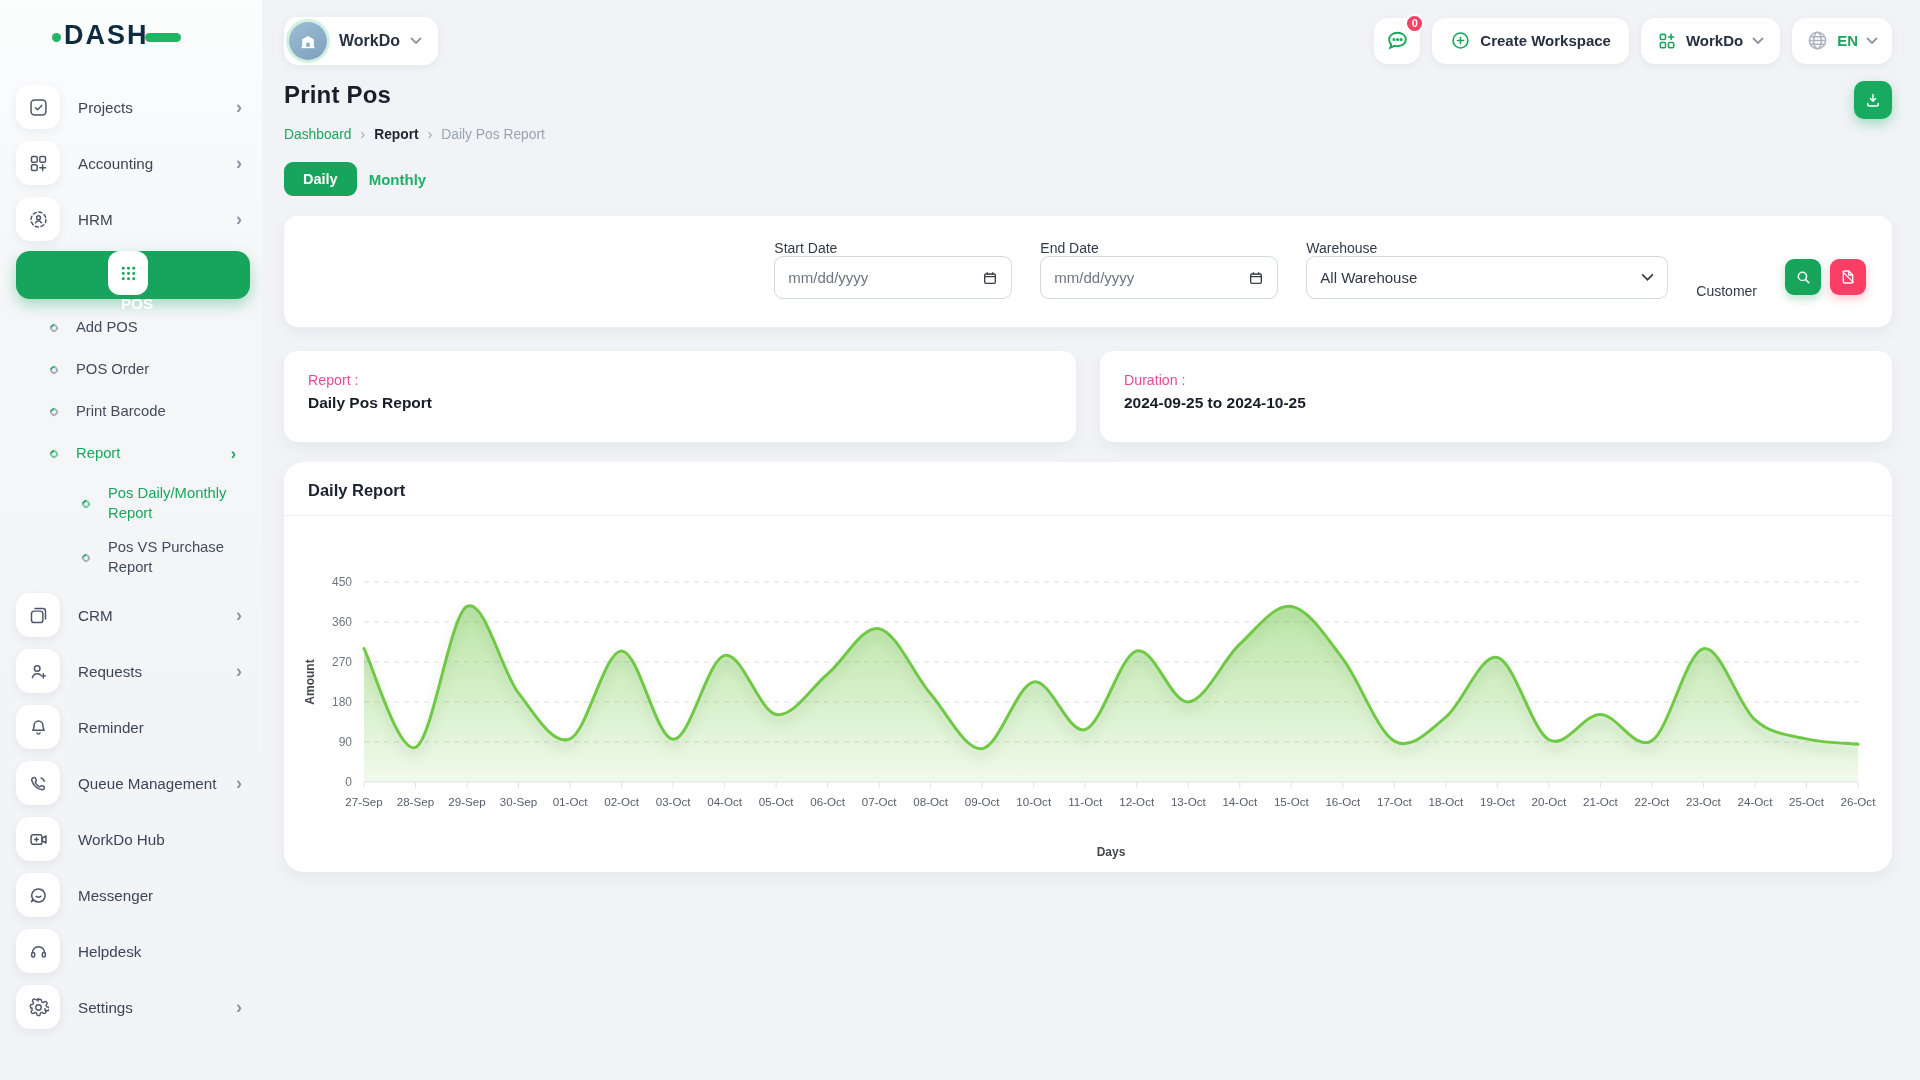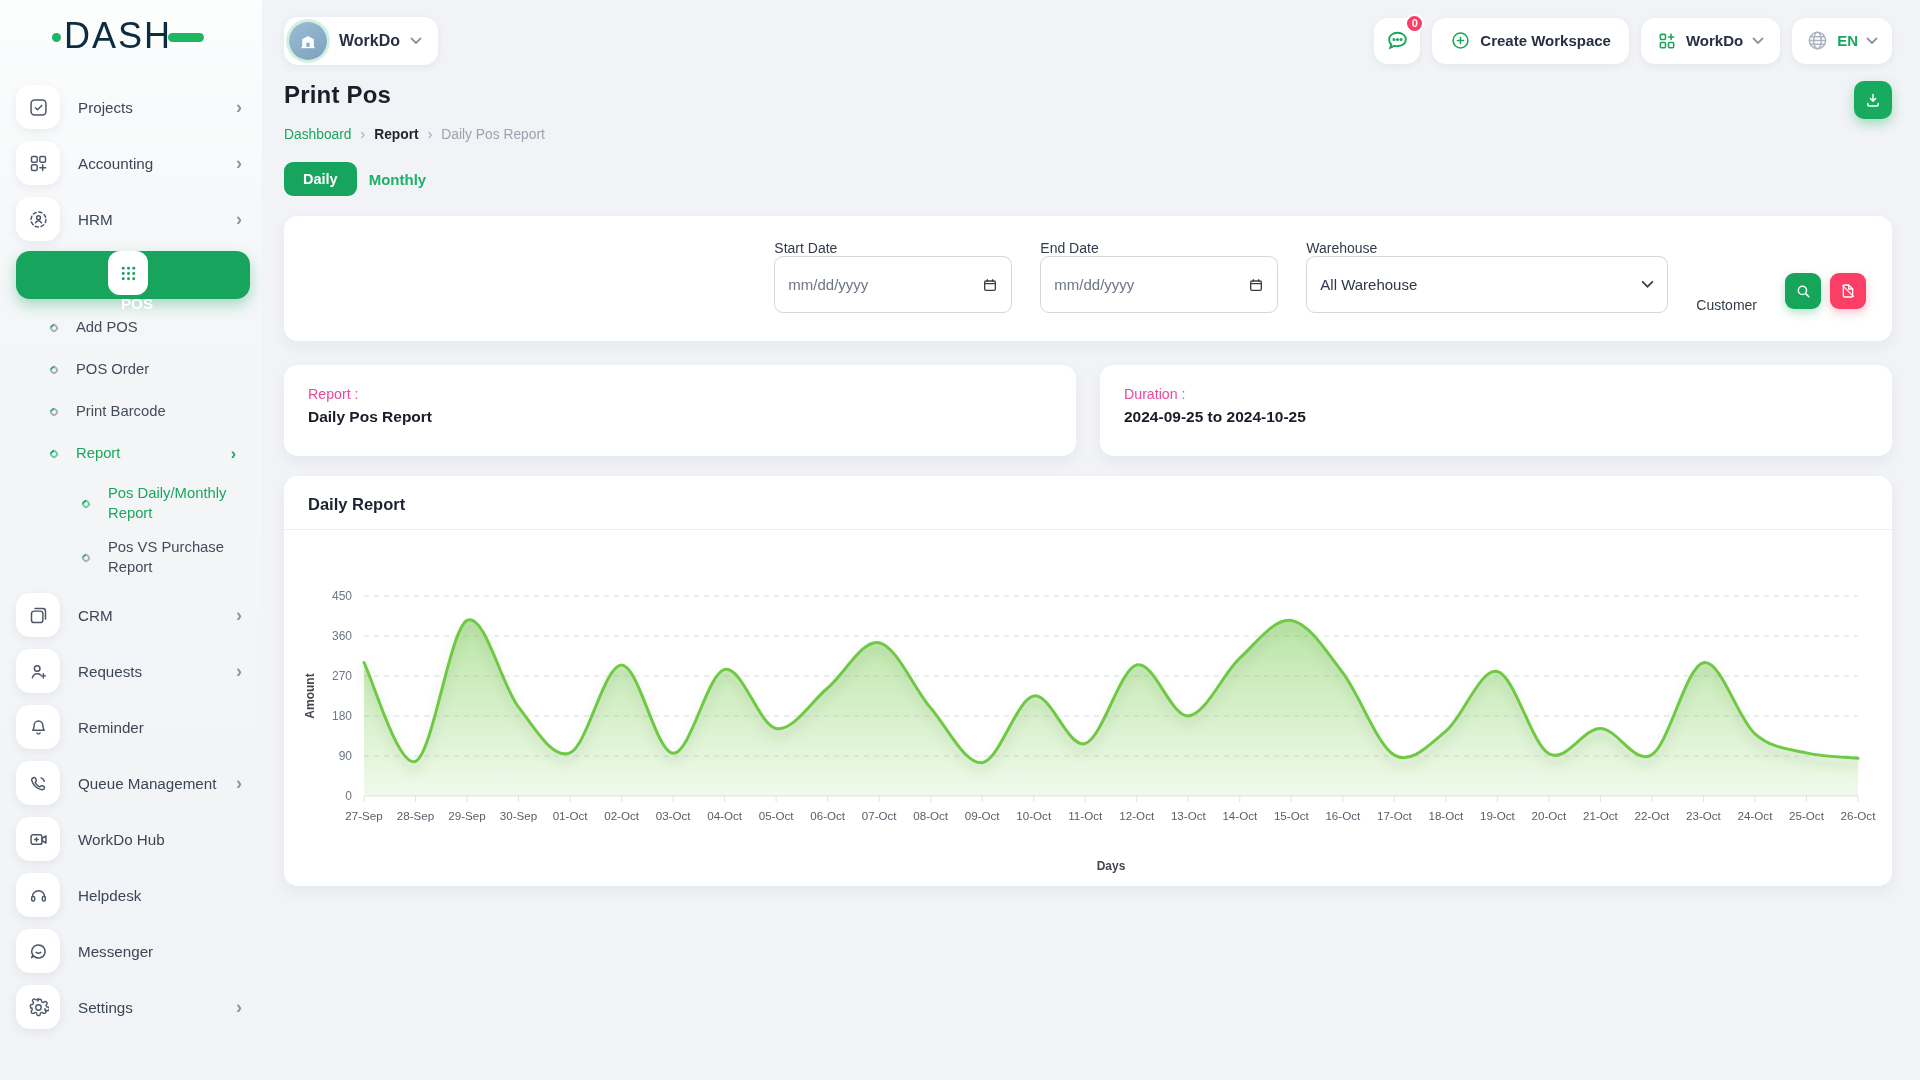--- a/index.html
+++ b/index.html
@@ -5,21 +5,21 @@
   * { margin:0; padding:0; box-sizing:border-box; }
   html,body { width:1920px; height:1080px; overflow:hidden; }
   body { font-family:"Liberation Sans", sans-serif; background:#f1f3f6; color:#2a3240; }
 
   .app { display:flex; width:1920px; height:1080px; }
 
   
   .sidebar { width:262px; flex:0 0 262px; height:1080px; background:linear-gradient(180deg,#fcfdfd 0%,#f4f6f8 28%,#f1f3f6 100%); overflow:hidden; }
   .logo { height:71px; display:flex; align-items:center; padding-left:52px; }
   .logo-dot { width:9px; height:9px; border-radius:50%; background:#1db662; margin-right:3px; margin-top:4px; }
-  .logo-text { font-size:36px; font-weight:400; letter-spacing:2px; color:#0d2c3f; }
+  .logo-text { font-size:27px; font-weight:700; letter-spacing:2px; color:#0d2c3f; }
   .logo-bar { width:36px; height:9px; border-radius:5px; background:#1db662; margin-left:-4px; margin-top:4px; }
 
   .menu { padding:12px 12px 10px 16px; }
   .mi { display:flex; align-items:center; height:48px; margin-bottom:8px; padding-right:8px; cursor:pointer; }
   .ibox { width:44px; height:44px; border-radius:14px; background:#ffffff; box-shadow:0 3px 10px rgba(35,48,68,.07); display:grid; place-items:center; color:#4d5669; flex:0 0 44px; }
   .ibox svg { width:21px; height:21px; }
   .mi .lbl { flex:1; margin-left:18px; font-size:15.2px; font-weight:500; color:#3d4656; }
   .chev { color:#8a93a3; font-size:18px; font-weight:600; line-height:1; }
 
   .mi.active-pill { background:#17a45c; border-radius:14px; height:48px; padding:0 14px 0 4px; box-shadow:0 6px 14px rgba(23,164,92,.35);flex-direction:column; }
@@ -63,34 +63,34 @@
   .crumb-muted { color:#9aa3b0; }
   .crumb-sep { color:#9aa3b0; font-size:14px; }
 
   .tabs { margin-top:20px; display:flex; align-items:center; gap:12px; }
   .tab-active { background:#17a45c; color:#fff; font-size:14.5px; font-weight:600; padding:9px 19px; border-radius:9px; border:none; cursor:pointer; }
   .tab-plain { background:none; border:none; color:#1fb068; font-size:15px; font-weight:600; cursor:pointer; }
 
   .filter-card { margin-top:20px; background:#fff; border-radius:14px; box-shadow:0 6px 16px rgba(25,35,60,.05); padding:24px 26px 28px; display:flex; justify-content:flex-end; align-items:flex-end; gap:28px; }
   .fgroup { display:flex; flex-direction:column; }
   .fgroup label { font-size:14px; color:#323b49; }
-  .fbox { height:57px; border:1px solid #d3d8df; border-radius:9px; background:#fff; display:flex; align-items:center; justify-content:space-between; padding:0 13px; cursor:pointer; }
+  .fbox { height:43px; border:1px solid #d3d8df; border-radius:9px; background:#fff; display:flex; align-items:center; justify-content:space-between; padding:0 13px; cursor:pointer; }
   .date-box { width:238px; color:#6e7684; font-size:15px; }
   .sel-box { width:362px; color:#2e3745; font-size:15px; }
   .fbtns { display:flex; gap:9px; margin-bottom:4px; }
   .sq-btn { width:36px; height:36px; border-radius:9px; border:none; display:grid; place-items:center; cursor:pointer; }
   .sq-green { background:#16a55b; box-shadow:0 4px 10px rgba(22,165,91,.3); }
   .sq-pink { background:#fb3e66; box-shadow:0 4px 10px rgba(251,62,102,.3); }
 
   .sum-row { margin-top:24px; display:flex; gap:24px; }
   .sum-card { flex:1; background:#fff; border-radius:14px; box-shadow:0 6px 16px rgba(25,35,60,.05); padding:21px 24px; height:91px; }
   .sum-label { font-size:14.2px; color:#ec4899; }
   .sum-value { font-size:15.5px; font-weight:700; color:#181d27; margin-top:6px; }
 
-  .chart-card { margin-top:20px; background:#fff; border-radius:14px; box-shadow:0 6px 16px rgba(25,35,60,.05); }
+  .chart-card { margin-top:20px; background:#fff; border-radius:20px; box-shadow:0 6px 16px rgba(25,35,60,.05); }
   .chart-head { padding:19px 24px 15px; border-bottom:1px solid #edeff2; }
   .chart-title { font-size:16.5px; font-weight:700; color:#1c2230; }
   .chart-wrap { padding:16px 16px 10px; }
   #chart { width:1576px; height:330px; display:block; }
   .grid-l { stroke:#d9dce1; stroke-width:1; stroke-dasharray:5 5; }
   .axis-l { stroke:#e3e6ea; stroke-width:1; }
   .tick-l { stroke:#dfe2e6; stroke-width:1; }
   .ytick { fill:#6f7680; font-size:12px; text-anchor:end; font-family:"Liberation Sans",sans-serif; }
   .xtick { fill:#565e6a; font-size:11.6px; text-anchor:middle; font-family:"Liberation Sans",sans-serif; }
   .axt { fill:#42474e; font-size:12px; font-weight:700; font-family:"Liberation Sans",sans-serif; }
@@ -244,36 +244,36 @@
               <path d="M16 10.8l4.5-2.8v8l-4.5-2.8z"></path>
               <path d="M9.7 10v4M7.7 12h4"></path>
             </svg>
         </span>
         <span class="lbl">WorkDo Hub</span>
       </div>
 
       <div class="mi">
         <span class="ibox">
           <svg viewBox="0 0 24 24" fill="none" stroke="currentColor" stroke-width="1.7" stroke-linecap="round" stroke-linejoin="round">
+              <path d="M12 4.5a7.5 7.5 0 1 1-5.3 12.8L4 19l1.7-2.7A7.5 7.5 0 0 1 12 4.5z"></path>
+              <path d="M9.3 13c1.6 1.3 3.8 1.3 5.4 0"></path>
+            </svg>
+        </span>
+        <span class="lbl">Messenger</span>
+      </div>
+
+      <div class="mi">
+        <span class="ibox">
+          <svg viewBox="0 0 24 24" fill="none" stroke="currentColor" stroke-width="1.7" stroke-linecap="round" stroke-linejoin="round">
               <path d="M5 13.5a7 7 0 0 1 14 0"></path>
               <rect x="4.2" y="13" width="3.4" height="5.4" rx="1.6"></rect>
               <rect x="16.4" y="13" width="3.4" height="5.4" rx="1.6"></rect>
             </svg>
         </span>
         <span class="lbl">Helpdesk</span>
-      </div>
-
-      <div class="mi">
-        <span class="ibox">
-          <svg viewBox="0 0 24 24" fill="none" stroke="currentColor" stroke-width="1.7" stroke-linecap="round" stroke-linejoin="round">
-              <path d="M12 4.5a7.5 7.5 0 1 1-5.3 12.8L4 19l1.7-2.7A7.5 7.5 0 0 1 12 4.5z"></path>
-              <path d="M9.3 13c1.6 1.3 3.8 1.3 5.4 0"></path>
-            </svg>
-        </span>
-        <span class="lbl">Messenger</span>
       </div>
 
       <div class="mi">
         <span class="ibox">
           <svg viewBox="0 0 24 24" fill="none" stroke="currentColor" stroke-width="1.6" stroke-linecap="round" stroke-linejoin="round">
               <circle cx="12" cy="12" r="3.1"></circle>
               <path d="M19.4 13.4a1.7 1.7 0 0 0 .34 1.87l.06.06a2 2 0 1 1-2.83 2.83l-.06-.06a1.7 1.7 0 0 0-1.87-.34 1.7 1.7 0 0 0-1 1.55V19.5a2 2 0 1 1-4 0v-.09a1.7 1.7 0 0 0-1-1.55 1.7 1.7 0 0 0-1.87.34l-.06.06a2 2 0 1 1-2.83-2.83l.06-.06a1.7 1.7 0 0 0 .34-1.87 1.7 1.7 0 0 0-1.55-1H4.5a2 2 0 1 1 0-4h.09a1.7 1.7 0 0 0 1.55-1 1.7 1.7 0 0 0-.34-1.87l-.06-.06a2 2 0 1 1 2.83-2.83l.06.06a1.7 1.7 0 0 0 1.87.34 1.7 1.7 0 0 0 1-1.55V4.5a2 2 0 1 1 4 0v.09a1.7 1.7 0 0 0 1 1.55 1.7 1.7 0 0 0 1.87-.34l.06-.06a2 2 0 1 1 2.83 2.83l-.06.06a1.7 1.7 0 0 0-.34 1.87 1.7 1.7 0 0 0 1.55 1h.09a2 2 0 1 1 0 4h-.09a1.7 1.7 0 0 0-1.55 1z"></path>
             </svg>
         </span>
         <span class="lbl">Settings</span>

